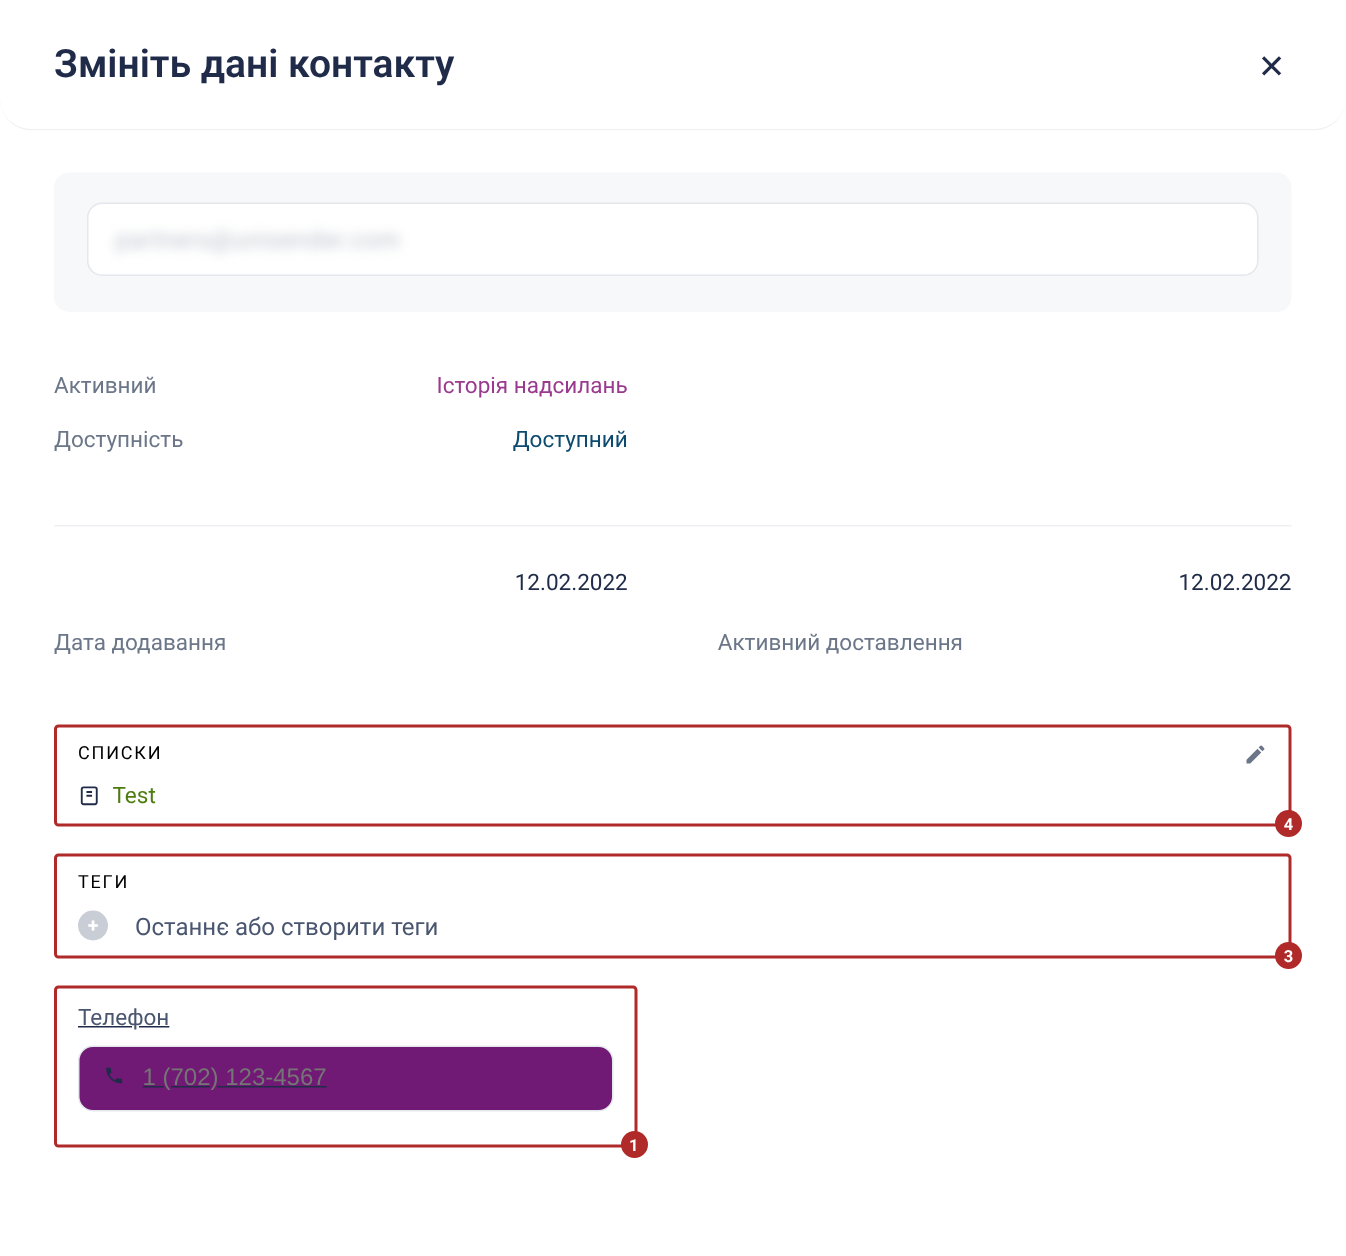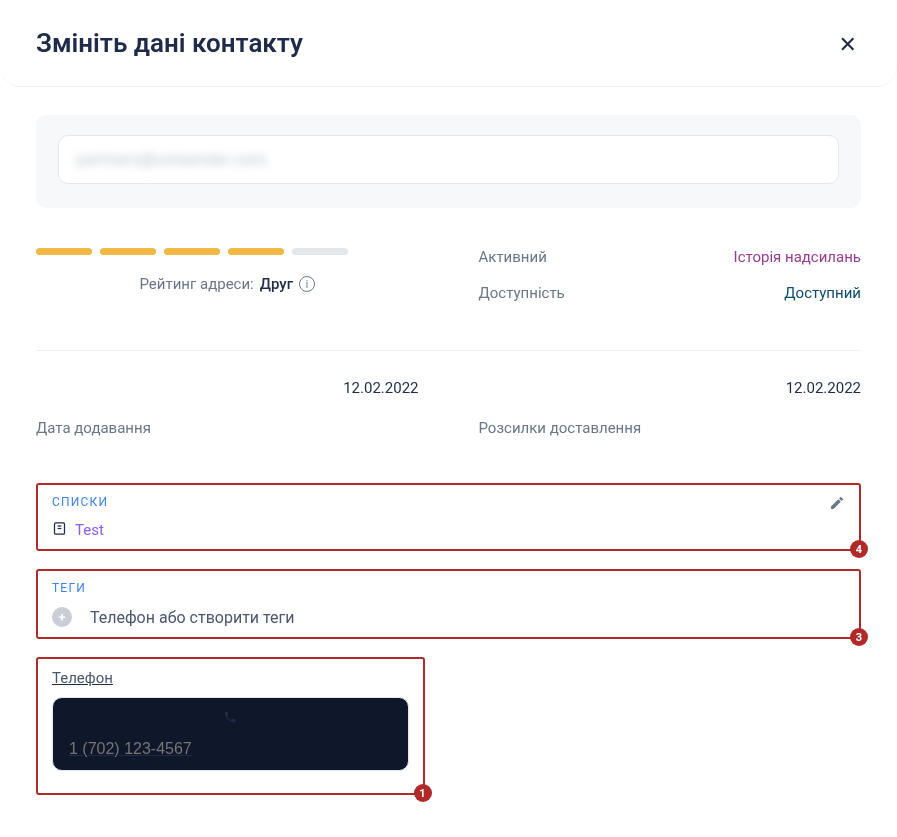--- a/index.html
+++ b/index.html
@@ -169,42 +169,42 @@
     border-radius: 50%;
     font-size: 11px;
     font-weight: 700;
     display: flex;
     align-items: center;
     justify-content: center;
   }
   .section-header {
     font-size: 12px;
     letter-spacing: 1.2px;
-    color: #3b82f6;
+    color: #000000;
     text-transform: uppercase;
     margin-bottom: 12px;
   }
   .lists-row {
     display: flex;
     justify-content: space-between;
     align-items: flex-start;
   }
   .pencil-btn {
     color: #6b7688;
     cursor: pointer;
     font-size: 16px;
     background: none;
     border: none;
   }
   .list-item {
     display: flex;
-    align-items: flex-start;
+    align-items: center;
     gap: 8px;
     font-size: 15px;
-    color: #8b5cf6;
+    color: #4d7c0f;
   }
   .list-icon {
     display: inline-flex;
   }
   .tags-row {
     display: flex;
     align-items: center;
     gap: 18px;
   }
   .plus-circle {
@@ -249,22 +249,21 @@
     color: #4a5670;
     margin-bottom: 10px;
   }
   .field-input-wrap {
     border: 1px solid #e4e7ec;
     border-radius: 10px;
     padding: 12px 16px;
     display: flex;
     align-items: center;
     gap: 12px;
-    background: #0f172a;
-    flex-direction: column;
+    background: #701a75;
   }
   .phone-icon { color: #1f2b48; font-size: 15px; }
   .field-input {
     border: none;
     outline: none;
     font-size: 16px;
     color: #8b93a3;
     width: 100%;
     background: transparent;
   }
@@ -283,55 +282,41 @@
 
   <div class="modal-body">
 
     <div class="email-card">
       <div class="email-input">
         <span class="blurred">partners@unisender.com</span>
       </div>
     </div>
 
     <div class="info-grid">
-      <div class="rating-block">
-        <div class="rating-bars">
-          <span class="rating-bar filled"></span>
-          <span class="rating-bar filled"></span>
-          <span class="rating-bar filled"></span>
-          <span class="rating-bar filled"></span>
-          <span class="rating-bar"></span>
-        </div>
-        <div class="rating-label-row">
-          <span>Рейтинг адреси:</span>
-          <span class="rating-value">Друг</span>
-          <span class="info-circle">i</span>
-        </div>
-      </div>
       <div>
         <div class="right-info-row">
           <span class="right-info-label">Активний</span>
           <span class="right-info-link">Історія надсилань</span>
         </div>
         <div class="right-info-row">
           <span class="right-info-label">Доступність</span>
           <span class="right-info-value">Доступний</span>
         </div>
       </div>
     </div>
 
     <hr class="divider">
 
     <div class="date-row">
       <div class="date-pair">
         <span class="date-label">Дата додавання</span>
         <span class="date-value">12.02.2022</span>
       </div>
       <div class="date-pair">
-        <span class="date-label">Розсилки доставлення</span>
+        <span class="date-label">Активний доставлення</span>
         <span class="date-value">12.02.2022</span>
       </div>
     </div>
 
     <div class="annot-box">
       <div class="lists-row">
         <div>
           <div class="section-header">СПИСКИ</div>
           <div class="list-item">
             <span class="list-icon">
@@ -354,21 +339,21 @@
       </div>
       <span class="annot-badge">4</span>
     </div>
 
     <div class="annot-box">
       <div class="section-header">ТЕГИ</div>
       <div class="tags-row">
         <span class="plus-circle">
           <span>+</span>
         </span>
-        <span class="tags-placeholder">Телефон або створити теги</span>
+        <span class="tags-placeholder">Останнє або створити теги</span>
       </div>
       <span class="annot-badge">3</span>
     </div>
 
     <div class="fields-grid">
 
       <div class="field-box">
         <div class="field-label">Телефон</div>
         <div class="field-input-wrap">
           <span class="phone-icon">

